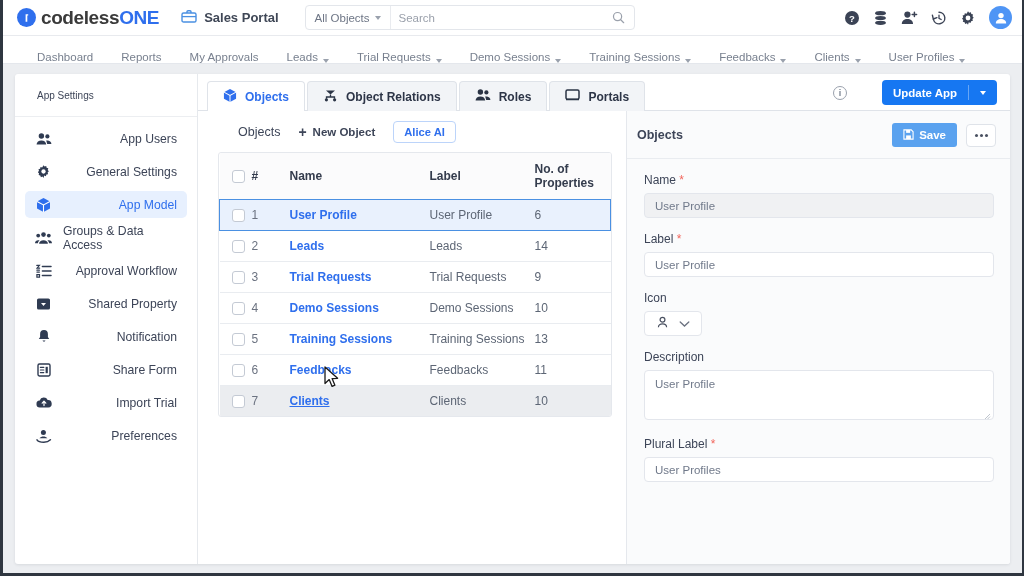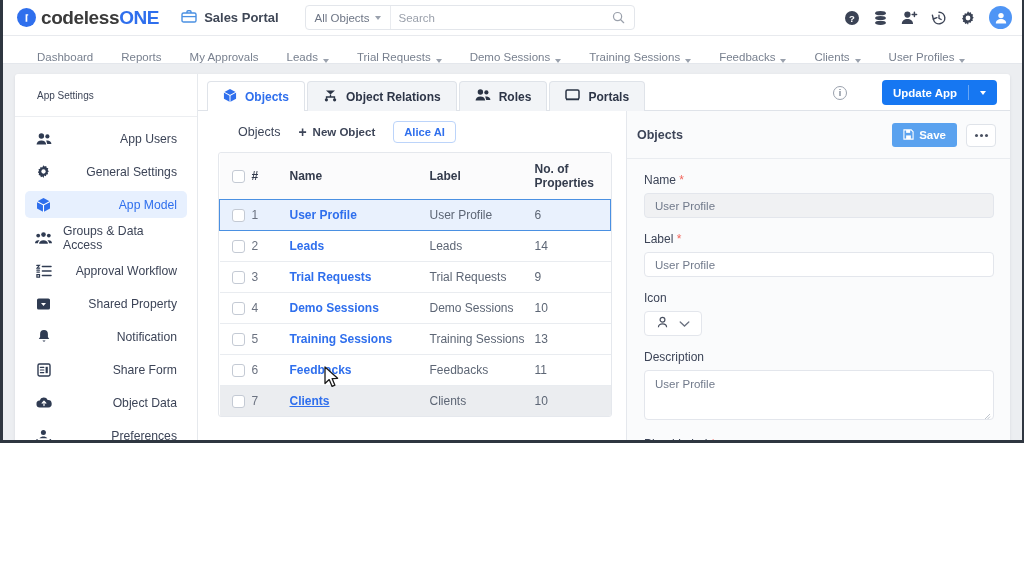--- a/index.html
+++ b/index.html
@@ -5,21 +5,21 @@
   * { box-sizing: border-box; margin:0; padding:0; }
   html,body { width:1024px; height:576px; overflow:hidden; }
   body {
     font-family: "Liberation Sans", sans-serif;
     background:#ffffff;
     color:#2b3445;
     font-size:13px;
     -webkit-font-smoothing:antialiased;
   }
   .viewport {
-    position:relative; width:1024px; height:443px;
+    position:relative; width:1024px; height:576px;
     border-left:3px solid #2f3640;
     border-bottom:3px solid #2f3640;
     border-right:2px solid #2f3640;
     background:#eceef1;
     overflow:hidden;
   }
 
   
   .topbar {
     height:36px; background:#fff; display:flex; align-items:center;
@@ -400,21 +400,21 @@
             <span>Share Form</span>
           </div>
 
           <div class="side-item">
             <span class="sic">
               <svg width="16" height="13" viewBox="0 0 16 13">
                   <path d="M4 11.4a3.4 3.4 0 0 1-.3-6.8A4.3 4.3 0 0 1 11.7 4a3.7 3.7 0 0 1 .6 7.4z" fill="#2f3b52"></path>
                   <path d="M8 9.6V5.4M6.2 7.2 8 5.2l1.8 2" stroke="#fff" stroke-width="1.2" fill="none" stroke-linecap="round" stroke-linejoin="round"></path>
                 </svg>
             </span>
-            <span>Object Data</span>
+            <span>Import Trial</span>
           </div>
 
           <div class="side-item">
             <span class="sic">
               <svg width="16" height="14" viewBox="0 0 16 14">
                   <circle cx="7.4" cy="3.6" r="2.5" fill="#2f3b52"></circle>
                   <path d="M3.4 9.2c1-1 2.4-1.6 4-1.6s3 .6 4 1.6z" fill="#2f3b52"></path>
                   <path d="M1 10.8c1 1.6 3.4 2.4 6.8 2.4 2.6 0 5-.8 6.6-2.4" stroke="#2f3b52" stroke-width="1.5" fill="none" stroke-linecap="round"></path>
                 </svg>
             </span>

